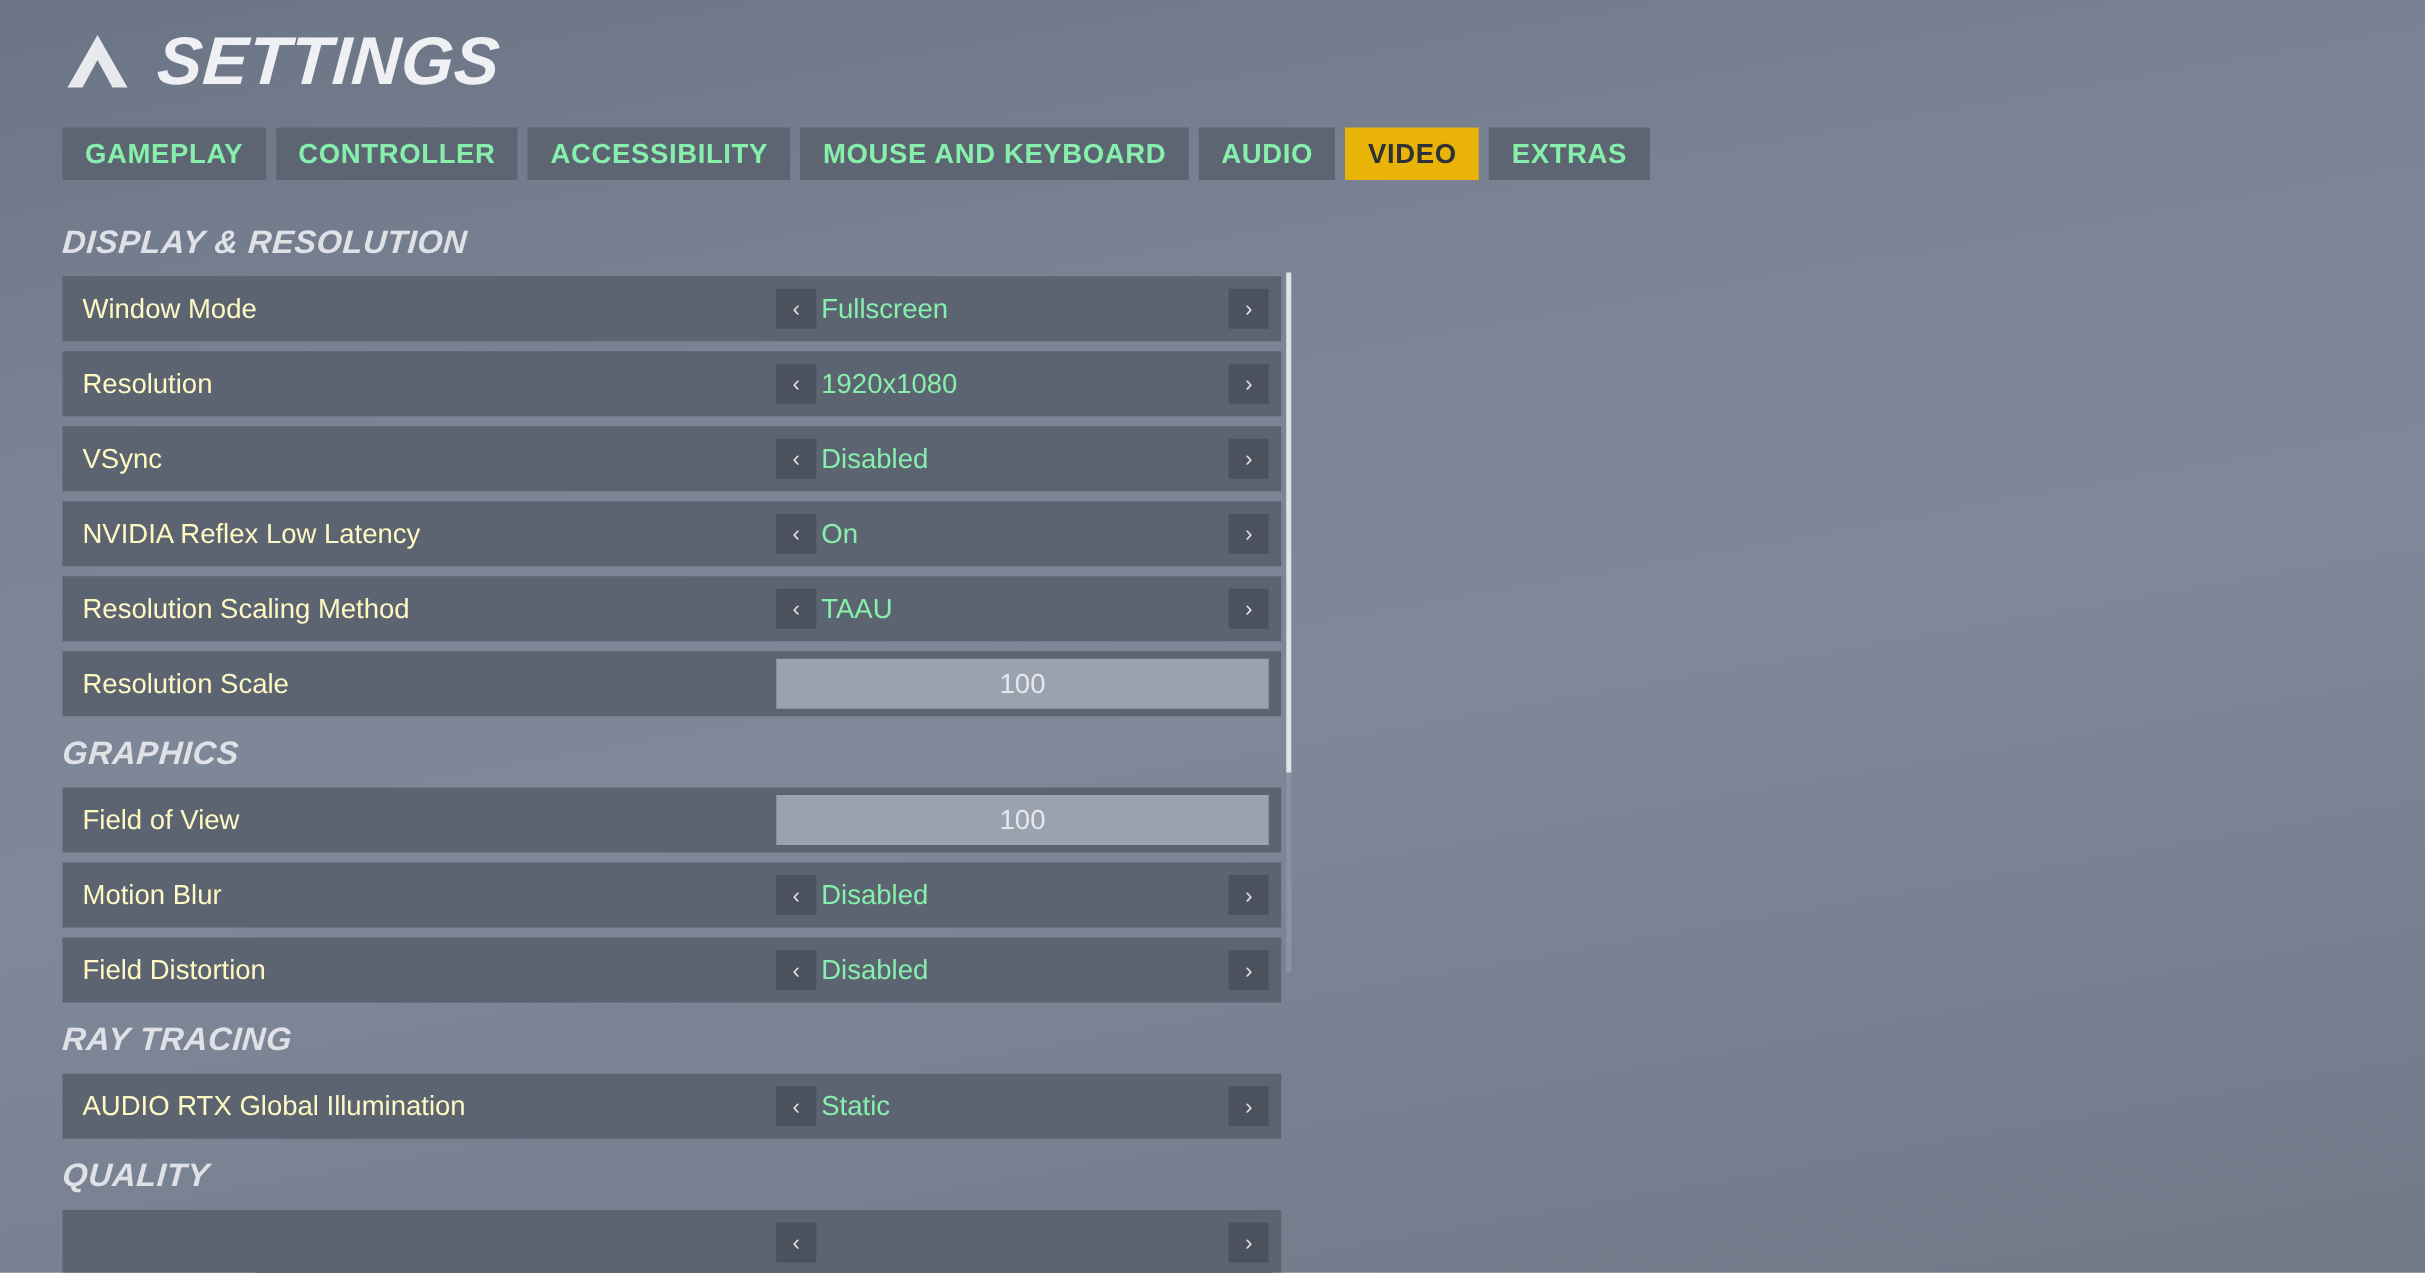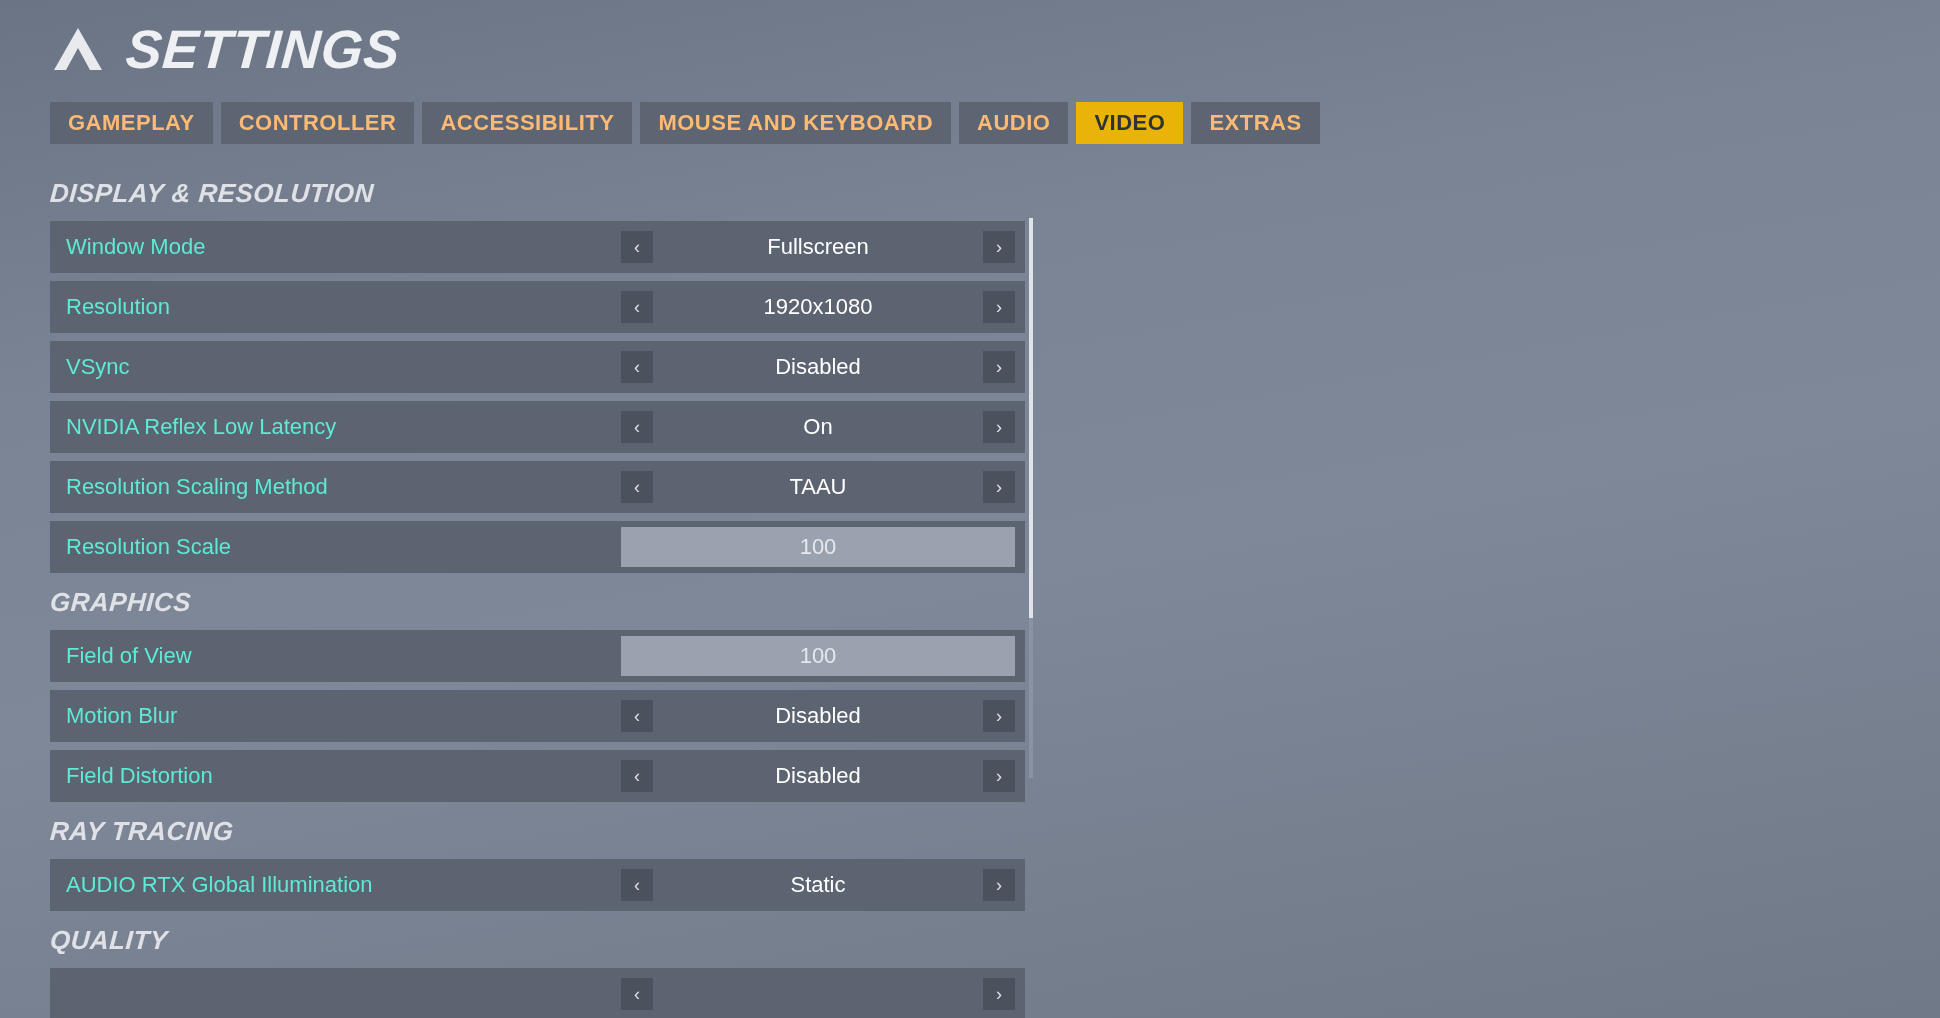--- a/index.html
+++ b/index.html
@@ -39,21 +39,21 @@
   }
 
   
   .tabs {
     display: flex;
     gap: 8px;
     margin-bottom: 34px;
   }
   .tab {
     background: #5d6472;
-    color: #fdba74;
+    color: #86efac;
     font-weight: 700;
     font-size: 22px;
     letter-spacing: 0.5px;
     padding: 8px 18px;
     cursor: pointer;
     text-transform: uppercase;
   }
   .tab.active {
     background: #eab308;
     color: #2e3138;
@@ -94,21 +94,21 @@
     align-items: center;
     height: 52px;
     background: #5c6371;
     margin-bottom: 8px;
     padding: 0 10px 0 16px;
   }
   .row-label {
     flex: 0 0 555px;
     font-size: 22px;
     font-weight: 400;
-    color: #5eead4;
+    color: #fef9c3;
   }
   .value-group {
     flex: 1;
     display: flex;
     align-items: center;
     gap: 4px;
     height: 100%;
   }
   .arrow-btn {
     width: 32px;
@@ -116,23 +116,22 @@
     background: #4b515d;
     display: flex;
     align-items: center;
     justify-content: center;
     cursor: pointer;
     color: #e0e2e6;
     font-size: 18px;
   }
   .value-text {
     flex: 1;
-    text-align: center;
-    font-size: 22px;
-    color: #ffffff;
+    font-size: 22px;
+    color: #86efac;
   }
 
   .slider-wrap {
     flex: 1;
     height: 40px;
     display: flex;
     align-items: stretch;
     position: relative;
   }
   .slider-track {

